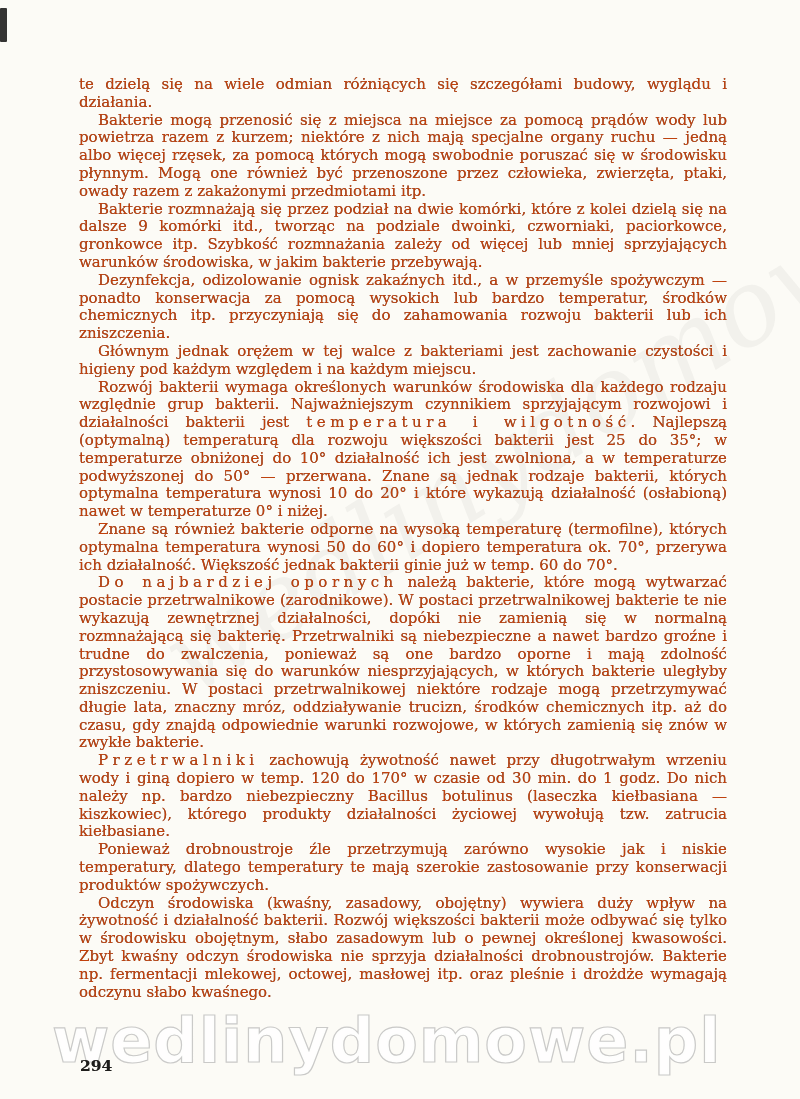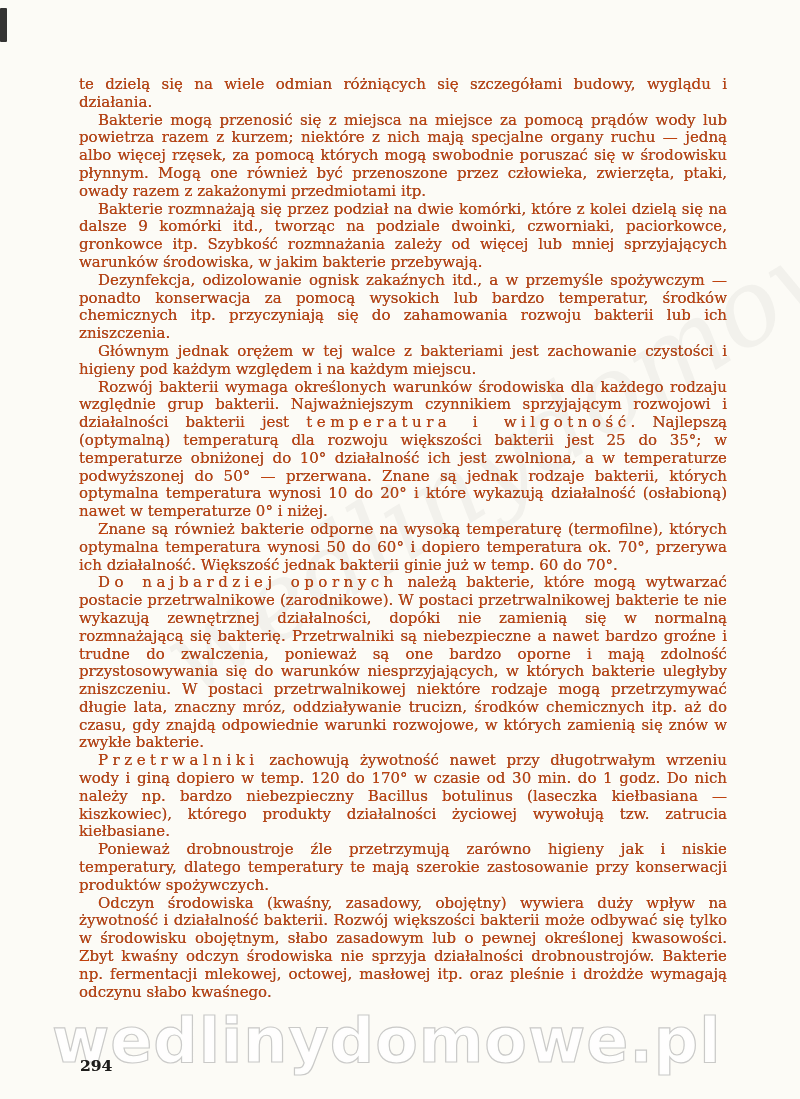--- a/index.html
+++ b/index.html
@@ -61,20 +61,20 @@
   <div class="text-block">
       <p><span class="seg-normal">te dzielą się na wiele odmian różniących się szczegółami budowy, wyglądu i działania.</span></p>
       <p class="indent"><span class="seg-normal">Bakterie mogą przenosić się z miejsca na miejsce za pomocą prądów wody lub powietrza razem z kurzem; niektóre z nich mają specjalne organy ruchu — jedną albo więcej rzęsek, za pomocą których mogą swobodnie poruszać się w środowisku płynnym. Mogą one również być przenoszone przez człowieka, zwierzęta, ptaki, owady razem z zakażonymi przedmiotami itp.</span></p>
       <p class="indent"><span class="seg-normal">Bakterie rozmnażają się przez podział na dwie komórki, które z kolei dzielą się na dalsze 9 komórki itd., tworząc na podziale dwoinki, czworniaki, paciorkowce, gronkowce itp. Szybkość rozmnażania zależy od więcej lub mniej sprzyjających warunków środowiska, w jakim bakterie przebywają.</span></p>
       <p class="indent"><span class="seg-normal">Dezynfekcja, odizolowanie ognisk zakaźnych itd., a w przemyśle spożywczym — ponadto konserwacja za pomocą wysokich lub bardzo temperatur, środków chemicznych itp. przyczyniają się do zahamowania rozwoju bakterii lub ich zniszczenia.</span></p>
       <p class="indent"><span class="seg-normal">Głównym jednak orężem w tej walce z bakteriami jest zachowanie czystości i higieny pod każdym względem i na każdym miejscu.</span></p>
       <p class="indent"><span class="seg-normal">Rozwój bakterii wymaga określonych warunków środowiska dla każdego rodzaju względnie grup bakterii. Najważniejszym czynnikiem sprzyjającym rozwojowi i działalności bakterii jest </span><span class="seg-spaced">temperatura i wilgotność</span><span class="seg-normal">. Najlepszą (optymalną) temperaturą dla rozwoju większości bakterii jest 25 do 35°; w temperaturze obniżonej do 10° działalność ich jest zwolniona, a w temperaturze podwyższonej do 50° — przerwana. Znane są jednak rodzaje bakterii, których optymalna temperatura wynosi 10 do 20° i które wykazują działalność (osłabioną) nawet w temperaturze 0° i niżej.</span></p>
       <p class="indent"><span class="seg-normal">Znane są również bakterie odporne na wysoką temperaturę (termofilne), których optymalna temperatura wynosi 50 do 60° i dopiero temperatura ok. 70°, przerywa ich działalność. Większość jednak bakterii ginie już w temp. 60 do 70°.</span></p>
       <p class="indent"><span class="seg-spaced">Do najbardziej opornych</span><span class="seg-normal"> należą bakterie, które mogą wytwarzać postacie przetrwalnikowe (zarodnikowe). W postaci przetrwalnikowej bakterie te nie wykazują zewnętrznej działalności, dopóki nie zamienią się w normalną rozmnażającą się bakterię. Przetrwalniki są niebezpieczne a nawet bardzo groźne i trudne do zwalczenia, ponieważ są one bardzo oporne i mają zdolność przystosowywania się do warunków niesprzyjających, w których bakterie uległyby zniszczeniu. W postaci przetrwalnikowej niektóre rodzaje mogą przetrzymywać długie lata, znaczny mróz, oddziaływanie trucizn, środków chemicznych itp. aż do czasu, gdy znajdą odpowiednie warunki rozwojowe, w których zamienią się znów w zwykłe bakterie.</span></p>
       <p class="indent"><span class="seg-spaced">Przetrwalniki</span><span class="seg-normal"> zachowują żywotność nawet przy długotrwałym wrzeniu wody i giną dopiero w temp. 120 do 170° w czasie od 30 min. do 1 godz. Do nich należy np. bardzo niebezpieczny </span><span class="seg-italic">Bacillus botulinus</span><span class="seg-normal"> (laseczka kiełbasiana — kiszkowiec), którego produkty działalności życiowej wywołują tzw. zatrucia kiełbasiane.</span></p>
-      <p class="indent"><span class="seg-normal">Ponieważ drobnoustroje źle przetrzymują zarówno higieny jak i niskie temperatury, dlatego temperatury te mają szerokie zastosowanie przy konserwacji produktów spożywczych.</span></p>
+      <p class="indent"><span class="seg-normal">Ponieważ drobnoustroje źle przetrzymują zarówno wysokie jak i niskie temperatury, dlatego temperatury te mają szerokie zastosowanie przy konserwacji produktów spożywczych.</span></p>
       <p class="indent"><span class="seg-normal">Odczyn środowiska (kwaśny, zasadowy, obojętny) wywiera duży wpływ na żywotność i działalność bakterii. Rozwój większości bakterii może odbywać się tylko w środowisku obojętnym, słabo zasadowym lub o pewnej określonej kwasowości. Zbyt kwaśny odczyn środowiska nie sprzyja działalności drobnoustrojów. Bakterie np. fermentacji mlekowej, octowej, masłowej itp. oraz pleśnie i drożdże wymagają odczynu słabo kwaśnego.</span></p>
     </div>
 
   <div class="watermark-bottom">wedlinydomowe.pl</div>
 
   <div class="page-number">294</div>
 </div>
 
 </body></html>

